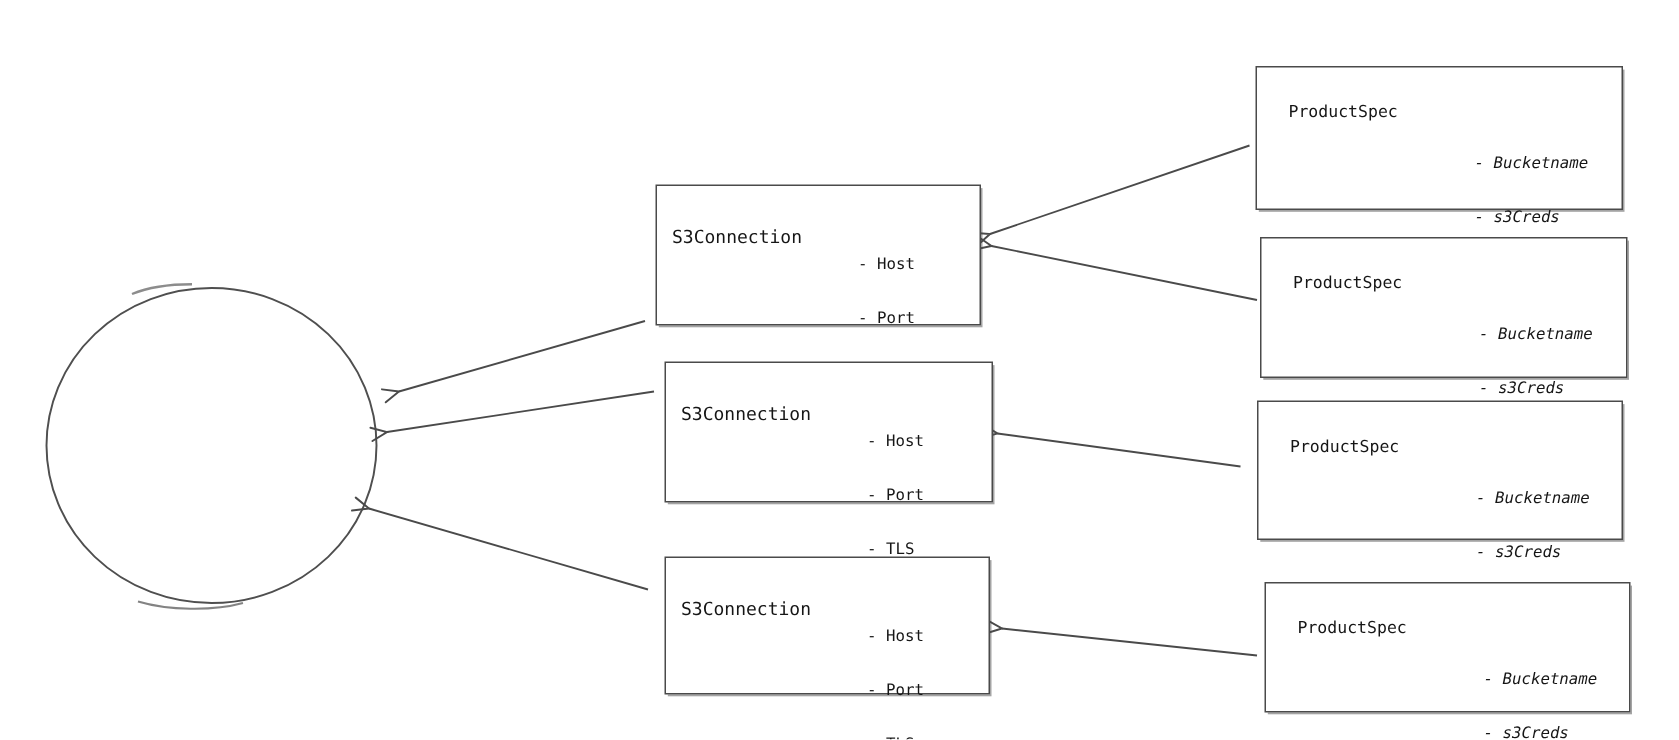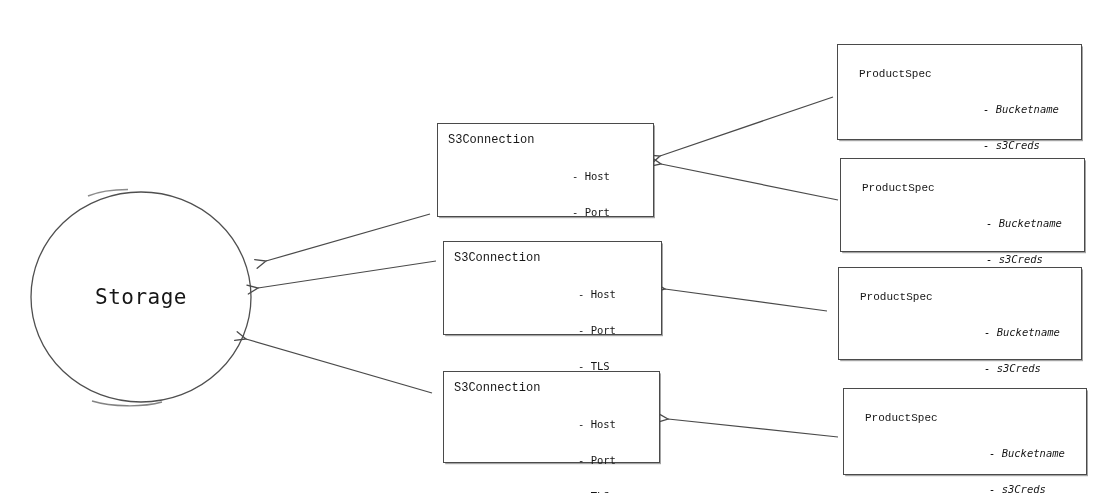--- a/index.html
+++ b/index.html
@@ -27,34 +27,33 @@
     position: absolute;
     background: #ffffff;
     border: 1.4px solid #4a4a4a;
     box-shadow: 1.6px 1.8px 0 -0.6px rgba(74,74,74,0.5);
   }
   .node-title {
     position: absolute;
     white-space: pre;
     font-size: 12px;
     line-height: 13px;
-    font-family: Liberation Mono, monospace;
   }
   .ps .node-title { font-size: 11px; }
   .attrs {
     position: absolute;
     white-space: pre;
     font-size: 10.5px;
     line-height: 12px;
   }
   
   #s3-1 { left: 437px; top: 123px; width: 215px; height: 92px; }
   #s3-2 { left: 443px; top: 241px; width: 217px; height: 92px; }
   #s3-3 { left: 443px; top: 371px; width: 215px; height: 90px; }
-  .s3 .node-title { left: 10px; top: 10px; }
+  .s3 .node-title { left: 10px; top: 28px; }
   .s3 .attrs { left: 134px; top: 22px; }
   
   #ps-1 { left: 837px; top: 44px;  width: 243px; height: 94px; }
   #ps-2 { left: 840px; top: 158px; width: 243px; height: 92px; }
   #ps-3 { left: 838px; top: 267px; width: 242px; height: 91px; }
   #ps-4 { left: 843px; top: 388px; width: 242px; height: 85px; }
   .ps .node-title { left: 21px; top: 23px; }
   .ps .attrs { left: 145px; top: 34px; font-style: italic; }
   
   .storage-label {
@@ -86,21 +85,20 @@
     <path d="M833 97 L660 156" fill="none" stroke="#4a4a4a" stroke-width="1.25" marker-end="url(#openArrow)"></path>
     <path d="M838 200 L661 164" fill="none" stroke="#4a4a4a" stroke-width="1.25" marker-end="url(#openArrow)"></path>
     <path d="M827 311 L665 289" fill="none" stroke="#4a4a4a" stroke-width="1.25" marker-end="url(#openArrow)"></path>
     <path d="M838 437 L668 419" fill="none" stroke="#4a4a4a" stroke-width="1.25" marker-end="url(#openArrow)"></path>
 
     <path d="M430 214 L266 261" fill="none" stroke="#4a4a4a" stroke-width="1.25" marker-end="url(#openArrow)"></path>
     <path d="M436 261 L258 288" fill="none" stroke="#4a4a4a" stroke-width="1.25" marker-end="url(#openArrow)"></path>
     <path d="M432 393 L246 339" fill="none" stroke="#4a4a4a" stroke-width="1.25" marker-end="url(#openArrow)"></path>
   </svg>
 
-  <div class="storage-label">Storage</div>
 
   <div class="node s3" id="s3-1">
     <div class="node-title">S3Connection</div>
     <div class="attrs">
       <div>- Host</div>
       <div>- Port</div>
       <div>- TLS</div>
     </div>
   </div>
 

